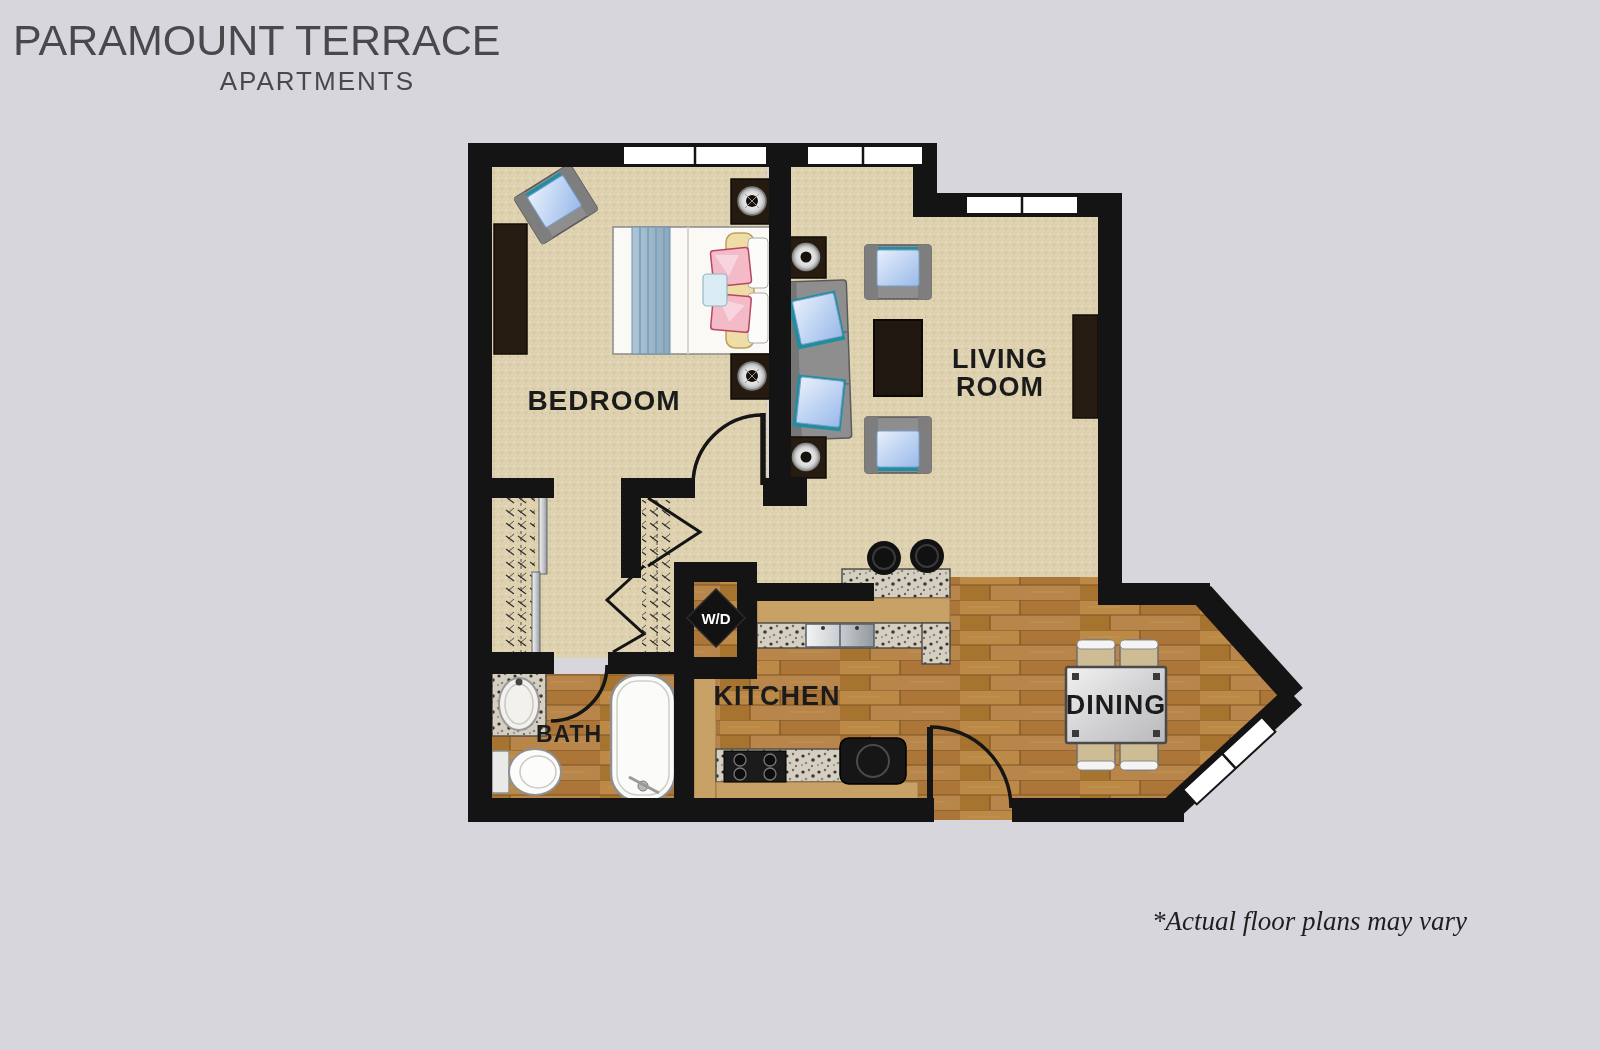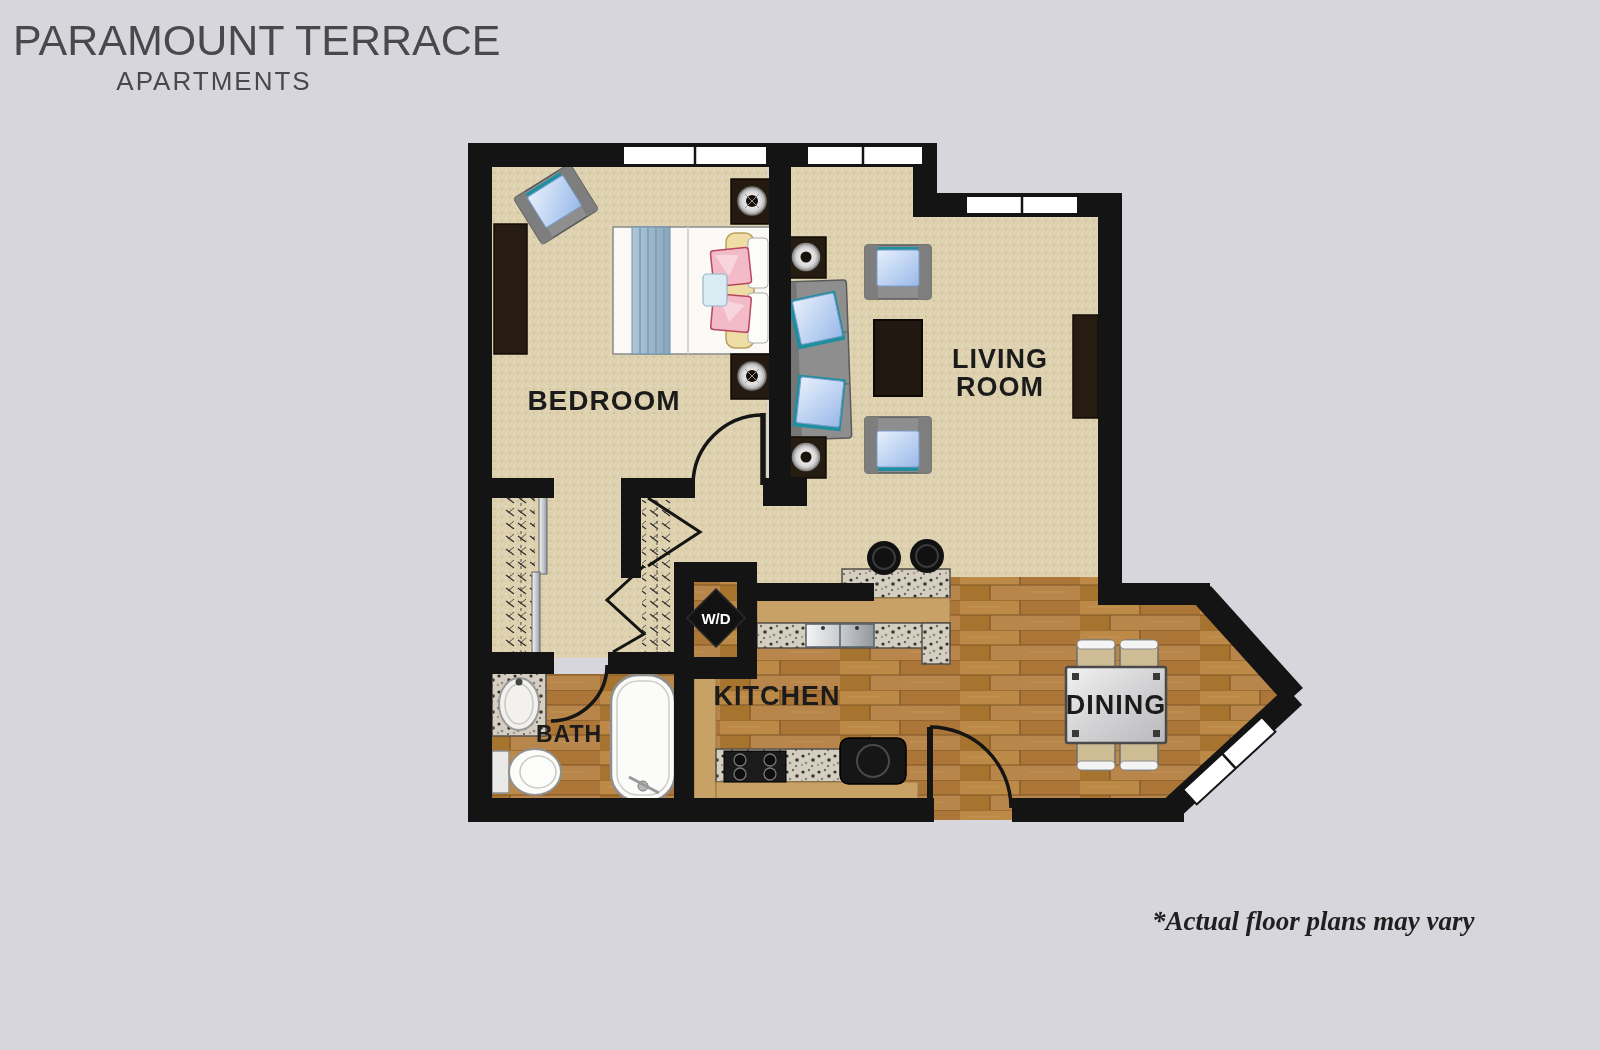--- a/index.html
+++ b/index.html
@@ -1,25 +1,25 @@
 <!DOCTYPE html>
 <html><head>
 <meta charset="utf-8">
 <style>
   html,body{margin:0;padding:0;background:#d6d6dc;}
   .canvas{position:relative;width:1600px;height:1050px;background:#d6d6dc;overflow:hidden;
           font-family:"Liberation Sans",sans-serif;}
   .logo{position:absolute;left:13px;top:16px;width:402px;color:#4a484b;}
   .logo .line1{font-size:43px;letter-spacing:0px;white-space:nowrap;font-weight:400;}
-  .logo .line2{font-size:26px;letter-spacing:2px;text-align:center;margin-top:1px;font-weight:400;}
+  .logo .line2{font-size:26px;letter-spacing:2px;text-align:right;margin-top:1px;font-weight:400;}
   .plan-svg{position:absolute;left:0;top:0;}
   .caption-title{position:absolute;left:800px;top:922px;transform:translateX(-50%);
                  font-size:52px;font-weight:bold;color:#3e3c3e;white-space:pre;}
   .caption-disclaimer{position:absolute;left:1152px;top:906px;
-                 font-family:"Liberation Serif",serif;font-style:italic;font-weight:bold;
+                 font-family:"Liberation Serif",serif;font-style:italic;font-weight:normal;
                  font-size:27px;color:#1f1f1f;}
   text.room-label{font-family:"Liberation Sans",sans-serif;font-weight:bold;fill:#1b1b1b;
                   text-anchor:middle;letter-spacing:1px;}
 </style>
 </head>
 <body>
 
 <div class="canvas">
 
   <div class="logo">

